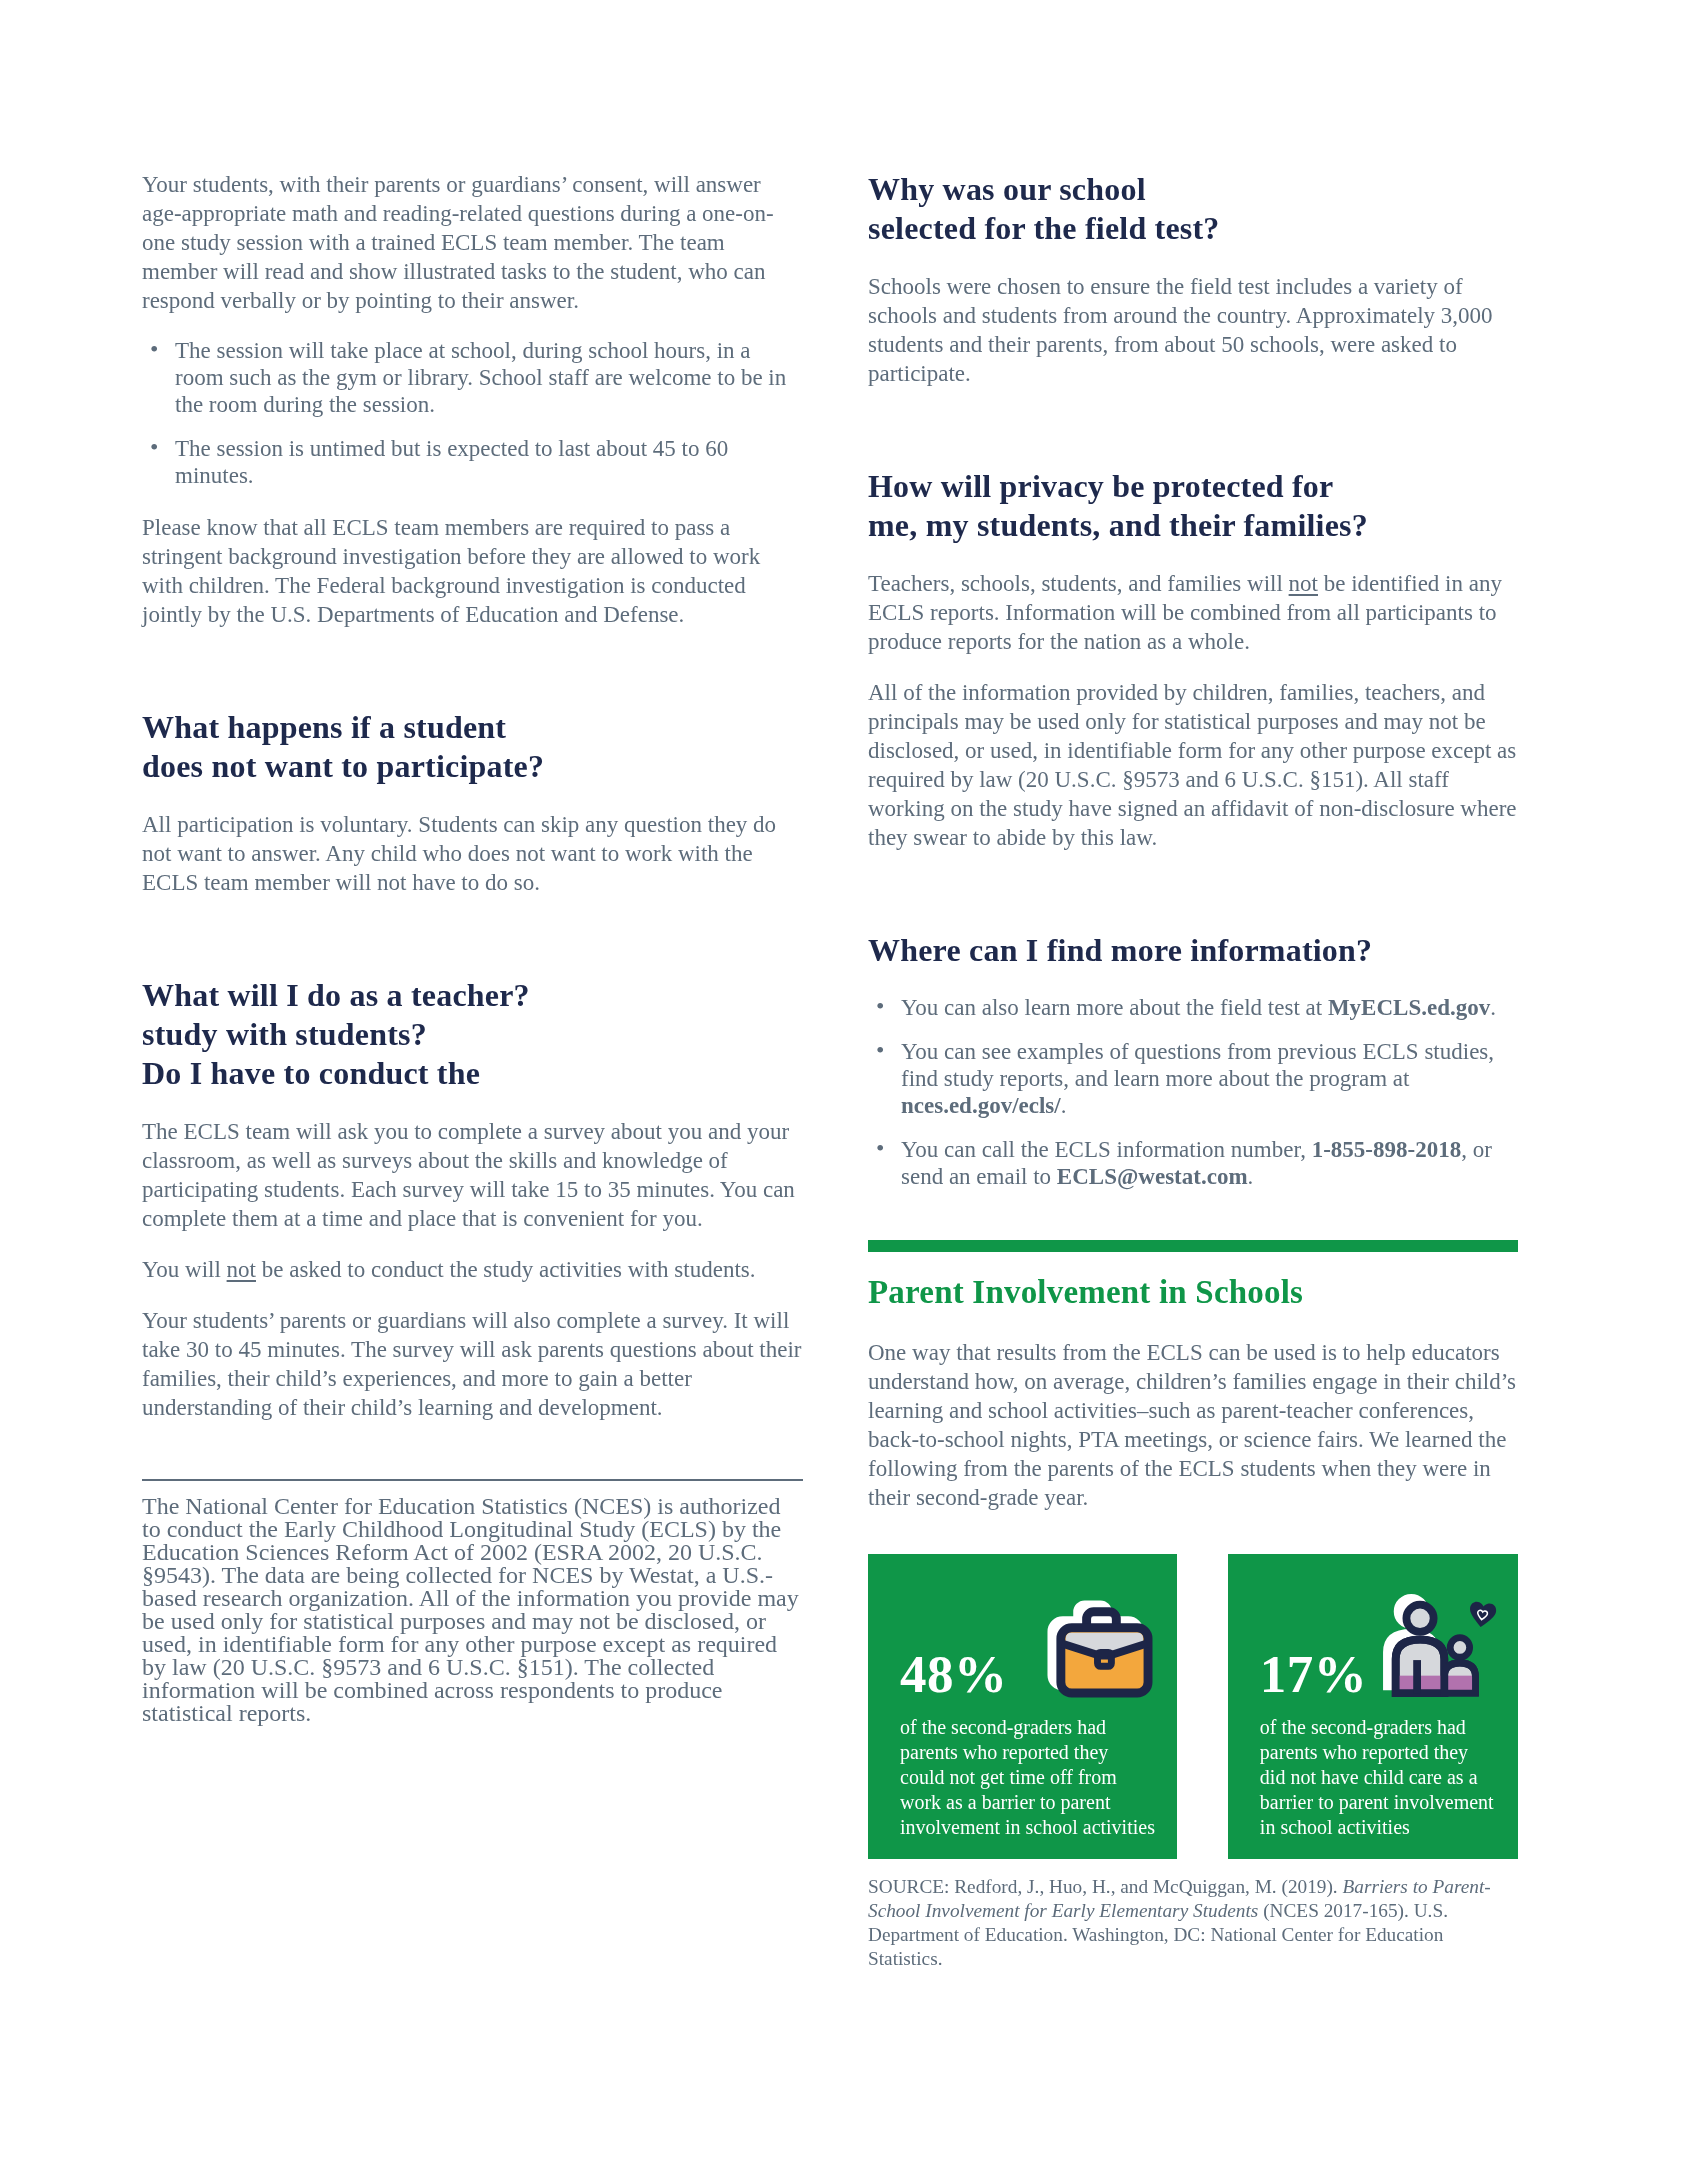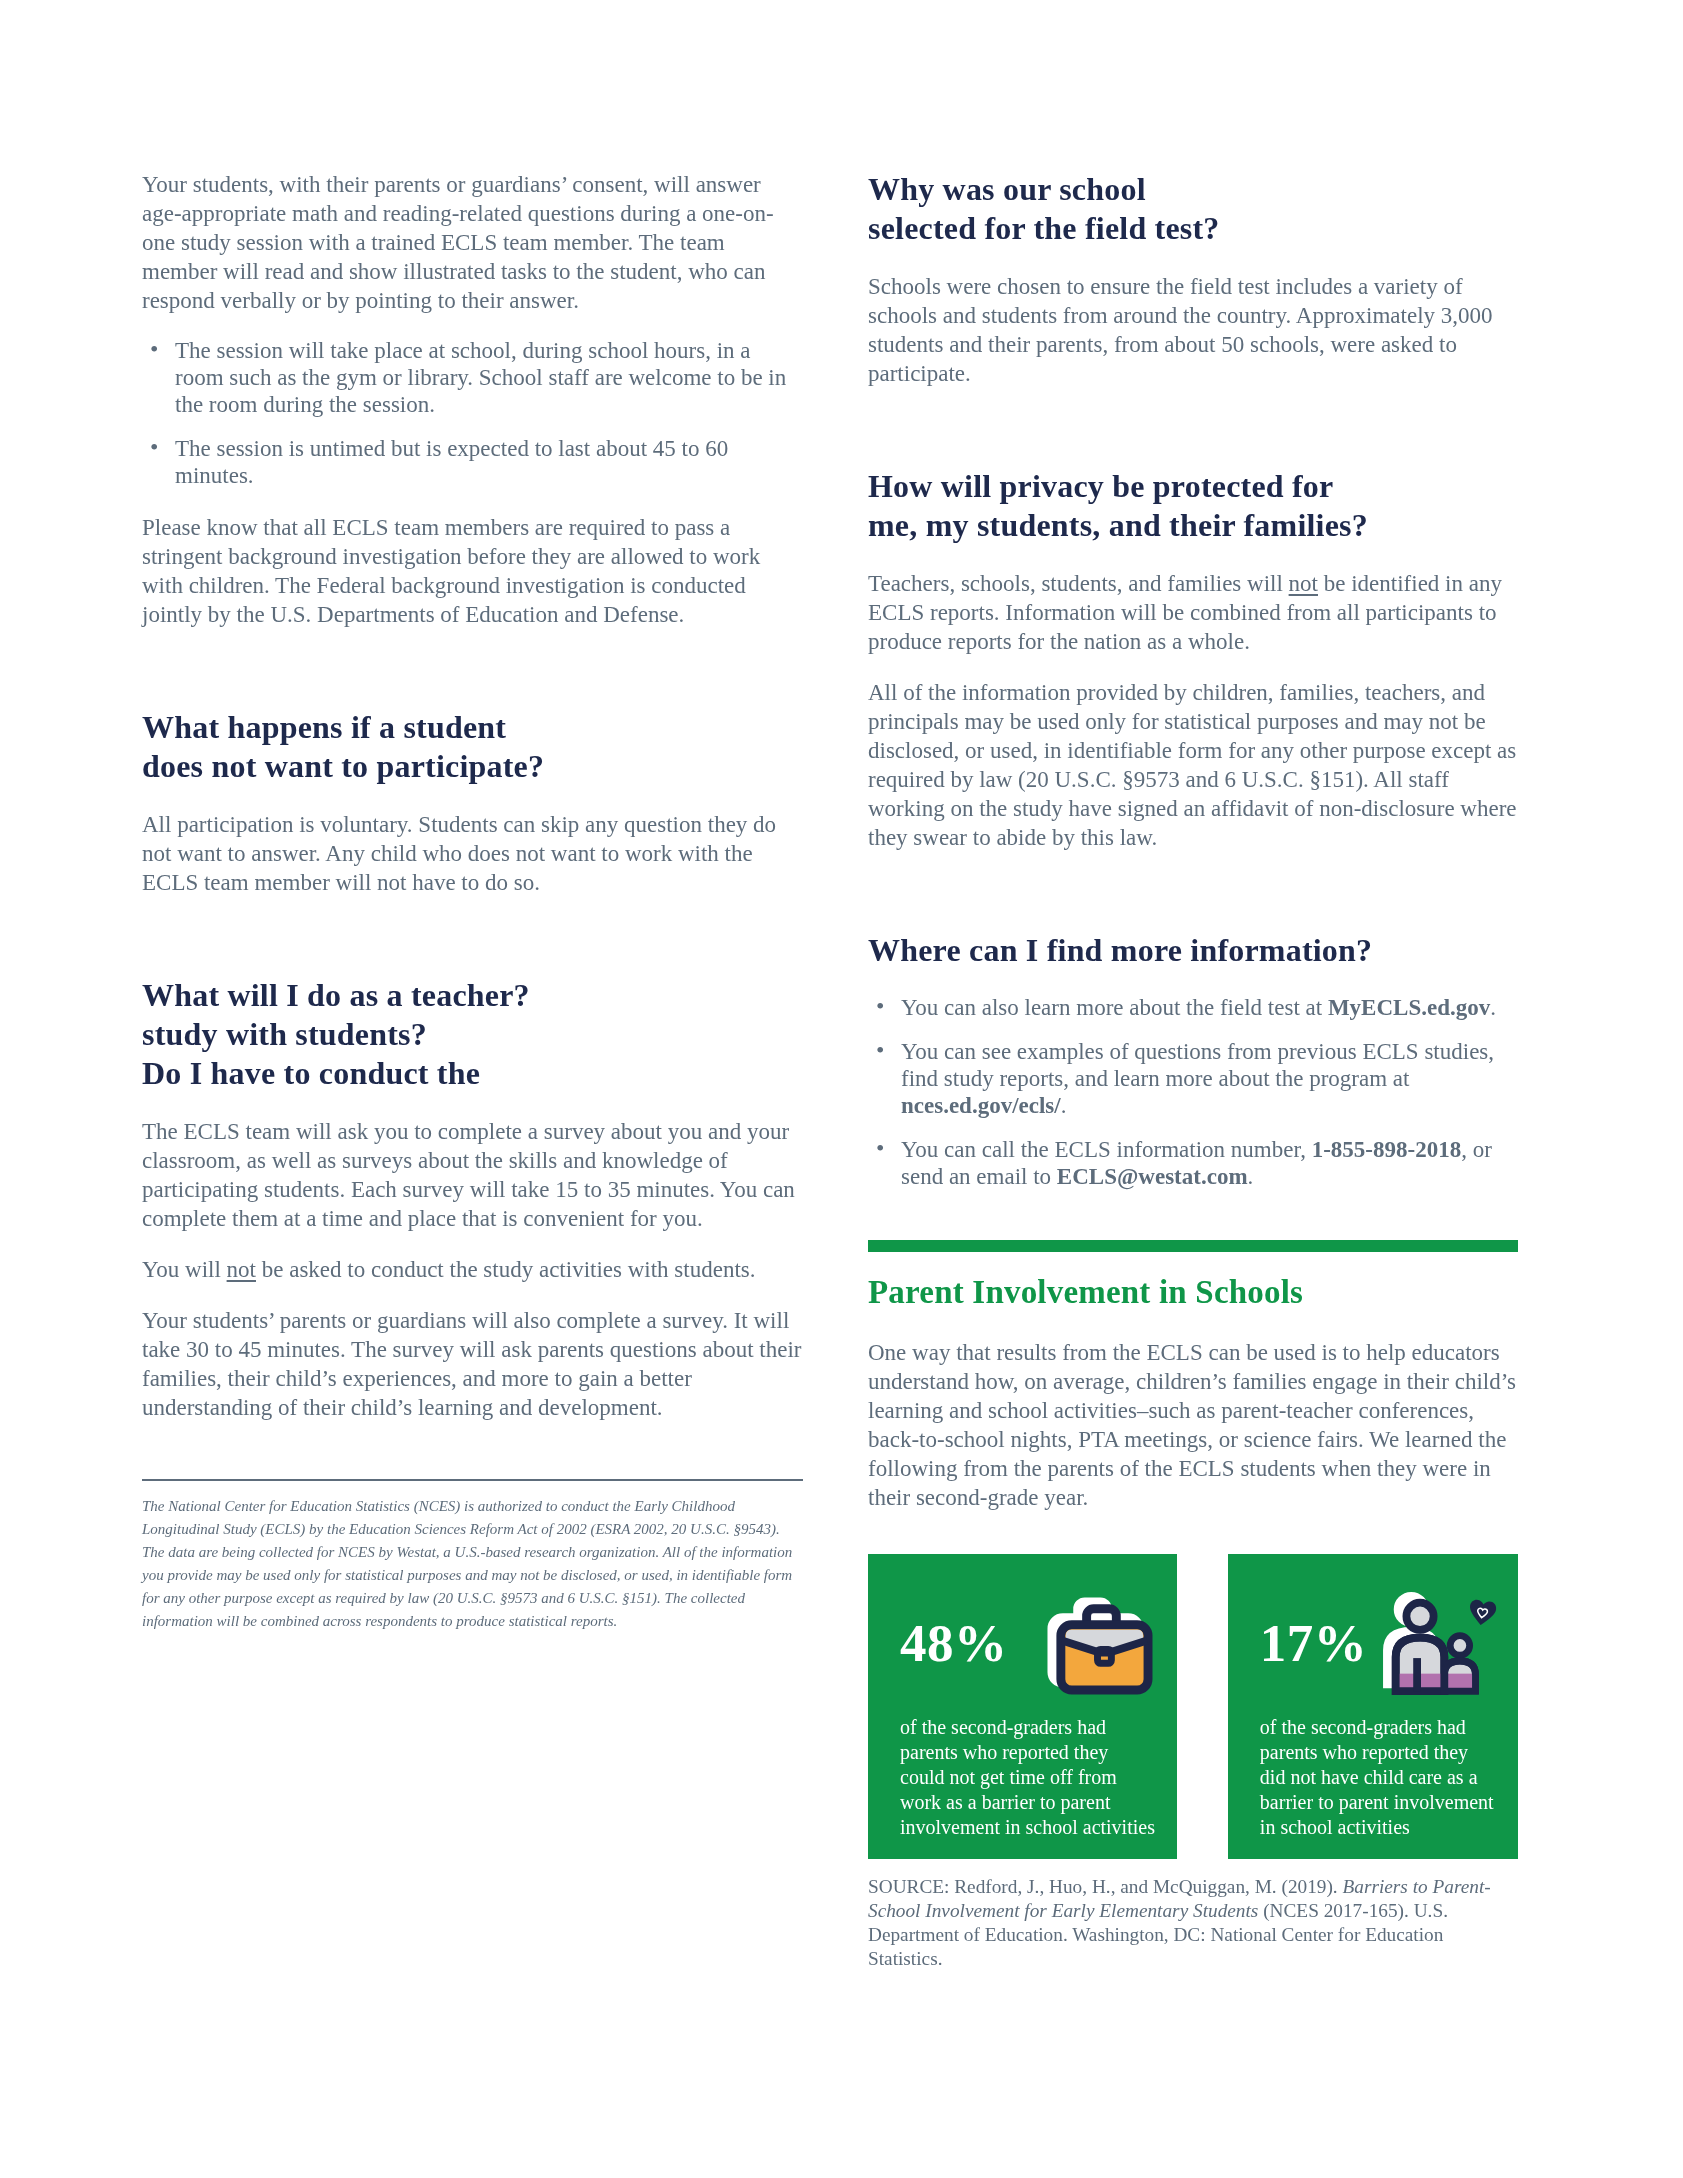--- a/index.html
+++ b/index.html
@@ -55,22 +55,21 @@
   .u{text-decoration:underline;text-underline-offset:3px;}
   b,.b{font-weight:bold;}
 
   .fn-rule{
     border:none;
     border-top:2px solid #5d6c7b;
     margin:57px 0 14px 0;
     width:100%;
   }
   .footnote{
-    font-style:italic;
-    font-size:15px;
+    font-size:24px;
     line-height:23px;
     margin:0;
   }
 
   .green-rule{
     height:12px;
     background:#0f9648;
     margin:50px 0 20px 0;
   }
   h2.green-heading{
@@ -87,21 +86,21 @@
     color:#ffffff;
     box-sizing:border-box;
     height:305px;
     padding:34px 20px 0 32px;
   }
   .stat-box.first{width:327px;}
   .stat-box.second{width:307px;margin-left:34px;}
   .stat-top{
     display:flex;
     justify-content:space-between;
-    align-items:center;
+    align-items:flex-end;
     height:111px;
     font-family:Liberation Serif, serif;
   }
   .stat-value{
     font-size:53px;
     font-weight:bold;
     line-height:0.95;
     letter-spacing:0.5px;
   }
   .stat-icon svg{display:block;}

